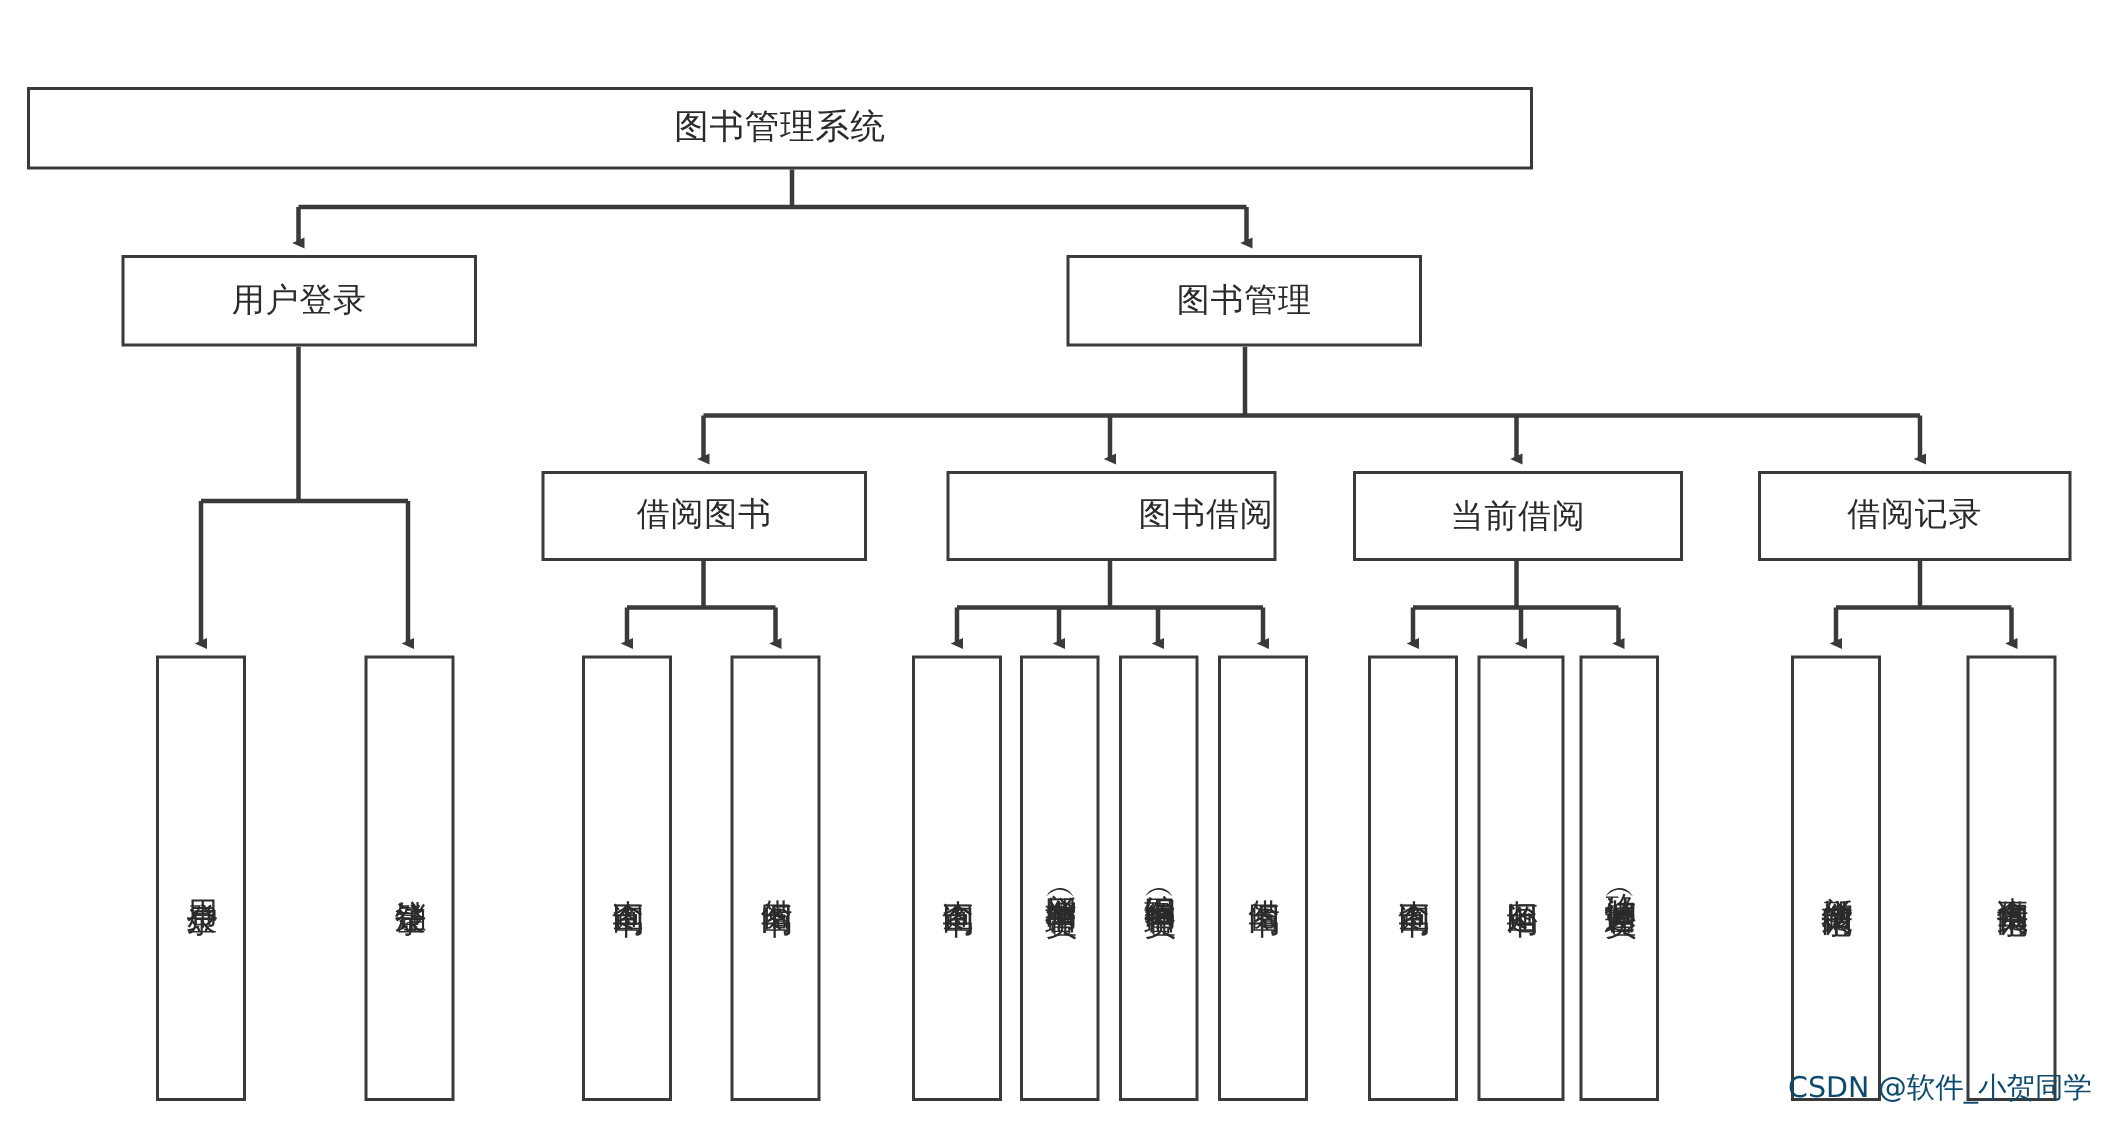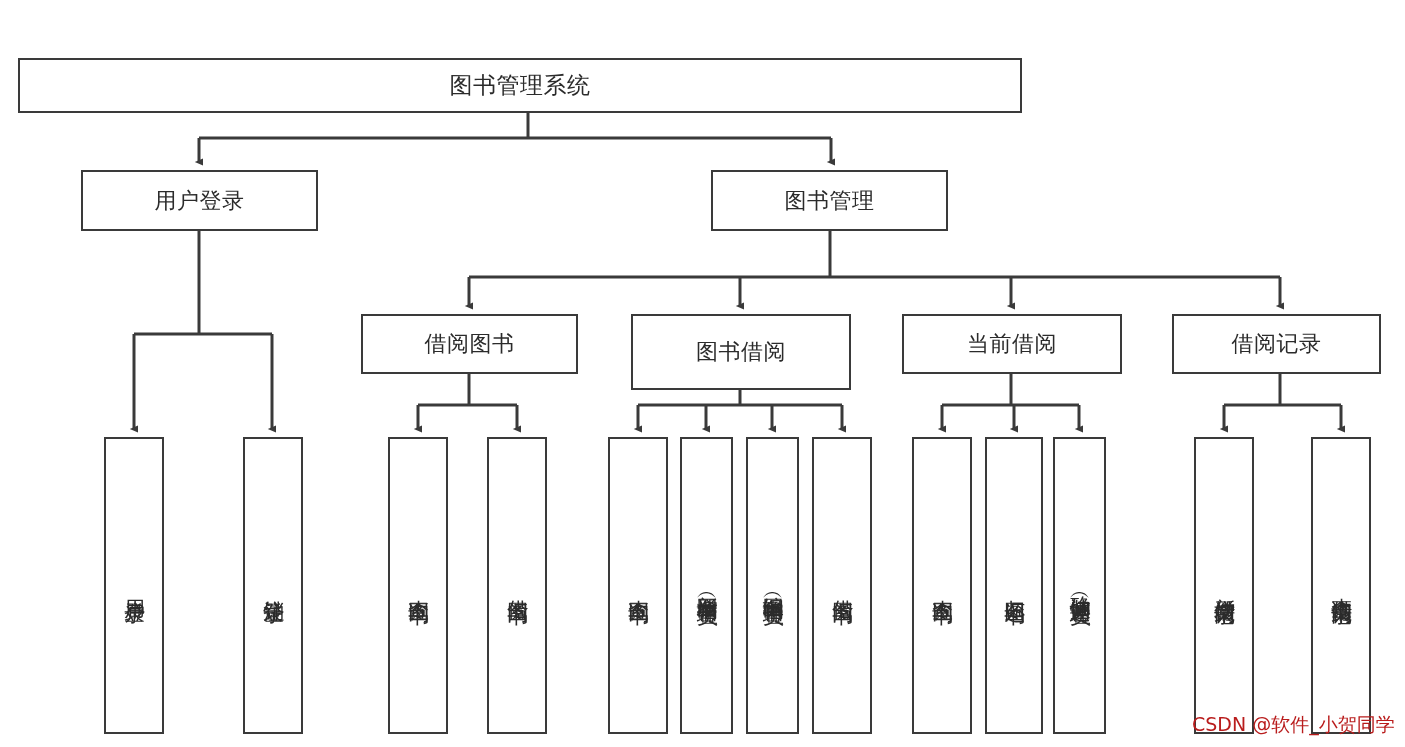--- a/index.html
+++ b/index.html
@@ -63,21 +63,21 @@
     text-orientation: upright;
     font-size: 21px;
     line-height: 1.12;
     letter-spacing: 1.5px;
   }
   .watermark {
     position: absolute;
     left: 1192px;
     top: 712px;
     font-size: 19px;
-    color: #b91c1c;
+    color: #0c4a6e;
     white-space: nowrap;
     z-index: 3;
     font-family: "DejaVu Sans", "Liberation Sans", sans-serif;
   }
 </style>
 </head>
 <body>
 
 <div id="diagram-root">
 
@@ -138,21 +138,21 @@
   <div class="node horiz" style="left:81px; top:170px; width:237px; height:61px;">
     <span class="node-label">用户登录</span>
   </div>
   <div class="node horiz" style="left:711px; top:170px; width:237px; height:61px;">
     <span class="node-label">图书管理</span>
   </div>
 
   <div class="node horiz" style="left:361px; top:314px; width:217px; height:60px;">
     <span class="node-label">借阅图书</span>
   </div>
-  <div class="node horiz" style="left:631px; top:314px; width:220px; height:76px;">
+  <div class="node horiz" style="left:631px; top:314px; width:220px; height:60px;justify-content:flex-end;">
     <span class="node-label">图书借阅</span>
   </div>
   <div class="node horiz" style="left:902px; top:314px; width:220px; height:60px;font-family:Liberation Serif, serif;">
     <span class="node-label">当前借阅</span>
   </div>
   <div class="node horiz" style="left:1172px; top:314px; width:209px; height:60px;">
     <span class="node-label">借阅记录</span>
   </div>
 
   <div class="node vert" style="left:104px; top:437px; width:60px; height:297px;">

